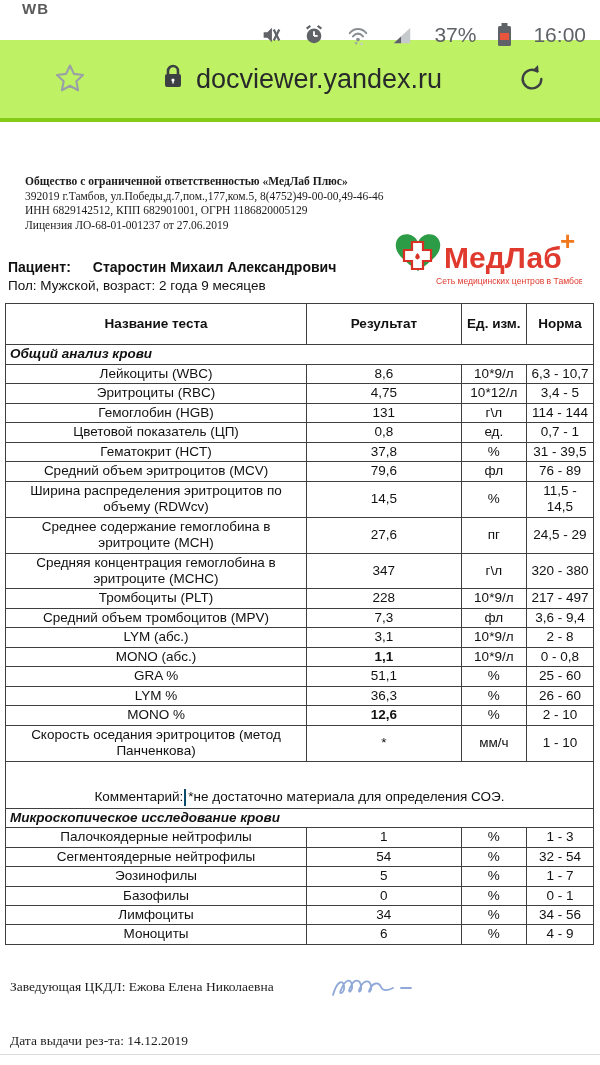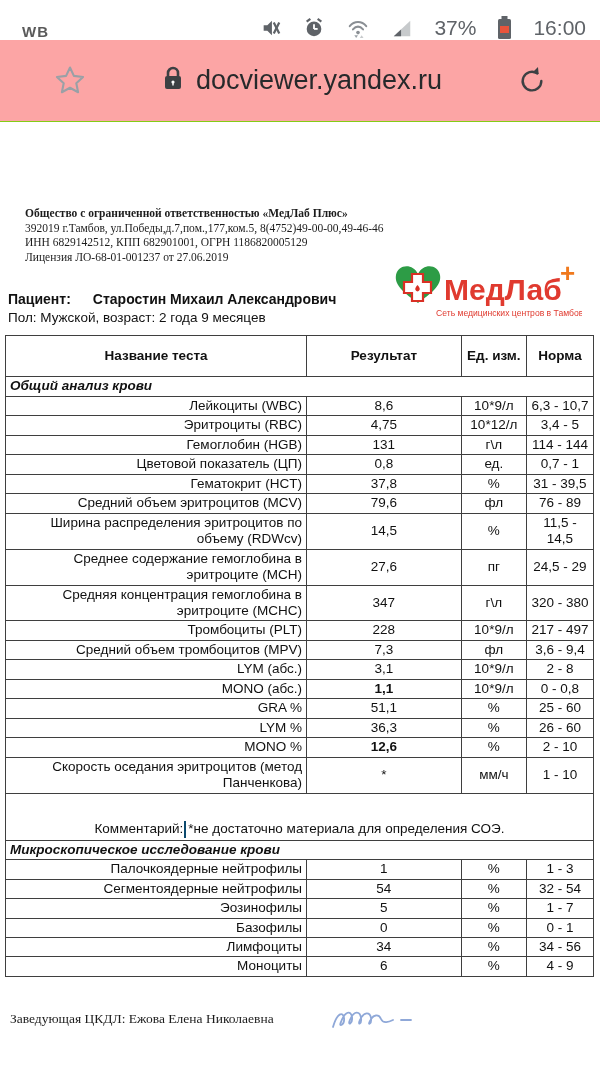--- a/index.html
+++ b/index.html
@@ -1,48 +1,48 @@
 <!DOCTYPE html>
 <html><head>
 <meta charset="utf-8">
 <style>
   * { margin:0; padding:0; box-sizing:border-box; }
   body { font-family:"Liberation Sans", sans-serif; background:#888; }
   .screen { width:600px; height:1065px; background:#fff; position:relative; overflow:hidden; margin:0 auto; }
 
   
-  .statusbar { height:40px; display:flex; align-items:flex-end; justify-content:space-between; padding:0 14px 0 22px; background:#fff; }
+  .statusbar { height:40px; display:flex; align-items:flex-start; justify-content:space-between; padding:0 14px 0 22px; background:#fff; }
   .carrier { font-size:15px; font-weight:bold; color:#5a5a5a; letter-spacing:1px; }
-  .sb-right { display:flex; align-items:center; gap:21px; }
+  .sb-right { display:flex; align-items:center; gap:21px;margin-top:23px; }
   .sb-right svg { display:block; }
   .sb-text { font-size:21px; color:#5f6368; }
 
   
-  .urlbar { height:82px; display:flex; align-items:center; justify-content:space-between; padding:0 52px; background:#fca5a5; border-bottom:1px solid #84cc16; }
+  .urlbar { height:82px; display:flex; align-items:center; justify-content:space-between; padding:0 52px; background:#bef264; border-bottom:4px solid #84cc16; }
   .url-center { display:flex; align-items:center; gap:12px; }
   .url-text { font-size:27px; color:#27292b; }
   .icon-btn svg { display:block; }
 
   
   .page { height:880px; background:#fff; position:relative; font-size:13px; color:#111; }
-  .org { margin:84px 0 0 25px; font-family:"Liberation Serif", serif; font-size:11.5px; line-height:1.28; color:#1c1c1c; width:360px; }
+  .org { margin:52px 0 0 25px; font-family:"Liberation Serif", serif; font-size:11.5px; line-height:1.28; color:#1c1c1c; width:360px; }
   .org .org-name { font-weight:bold; }
   .logo { position:absolute; top:52px; right:18px; width:190px; height:72px; }
   .patient { margin:26px 0 0 8px; }
   .patient-line1 { font-size:14px; font-weight:bold; }
   .patient-line1 .p-label { margin-right:22px; }
   .patient-line2 { font-size:13.5px; margin-top:3px; }
 
   
   table.results { border-collapse:collapse; margin:10px 0 0 5px; width:589px; table-layout:fixed; }
   .results col.c-name { width:51.2%; } .results col.c-res { width:26.3%; }
   .results col.c-unit { width:11.1%; } .results col.c-norm { width:11.4%; }
   .results th, .results td { border:1px solid #3f3f3f; font-size:13.5px; padding:1px 4px; line-height:1.22; }
   .results th { font-weight:bold; text-align:center; padding:12px 4px; }
-  .results td.td-name { text-align:right; }
+  .results td.td-name { text-align:center; }
   .results td.td-result, .results td.td-unit, .results td.td-norm { text-align:center; }
   .results tr.section-row td { font-weight:bold; font-style:italic; text-align:left; }
   .results tr.empty-row td { height:26px; border-bottom:none; }
   .results tr.comment-row td { border-top:none; text-align:center; padding:2px 4px; }
   .comment-row .cwrap { display:inline-flex; align-items:center; gap:1px; }
   .comment-row .ctext { border-left:2px solid #0c4a6e; padding-left:2px; }
 
   
   .doc-footer { position:absolute; left:10px; top:805px; font-family:"Liberation Serif", serif; font-size:13.5px; color:#1c1c1c; }
   .sig-row { display:flex; align-items:flex-start; }

